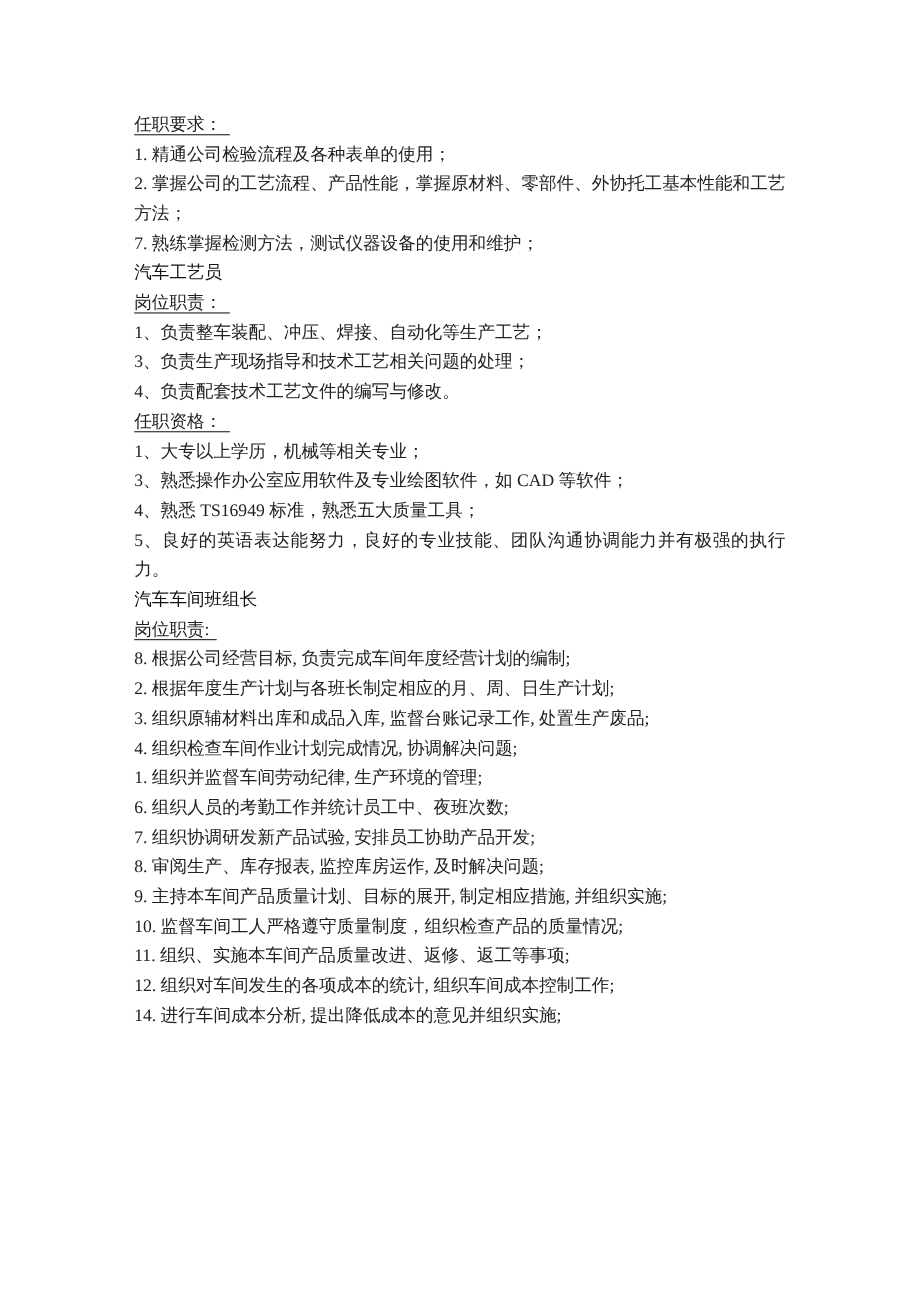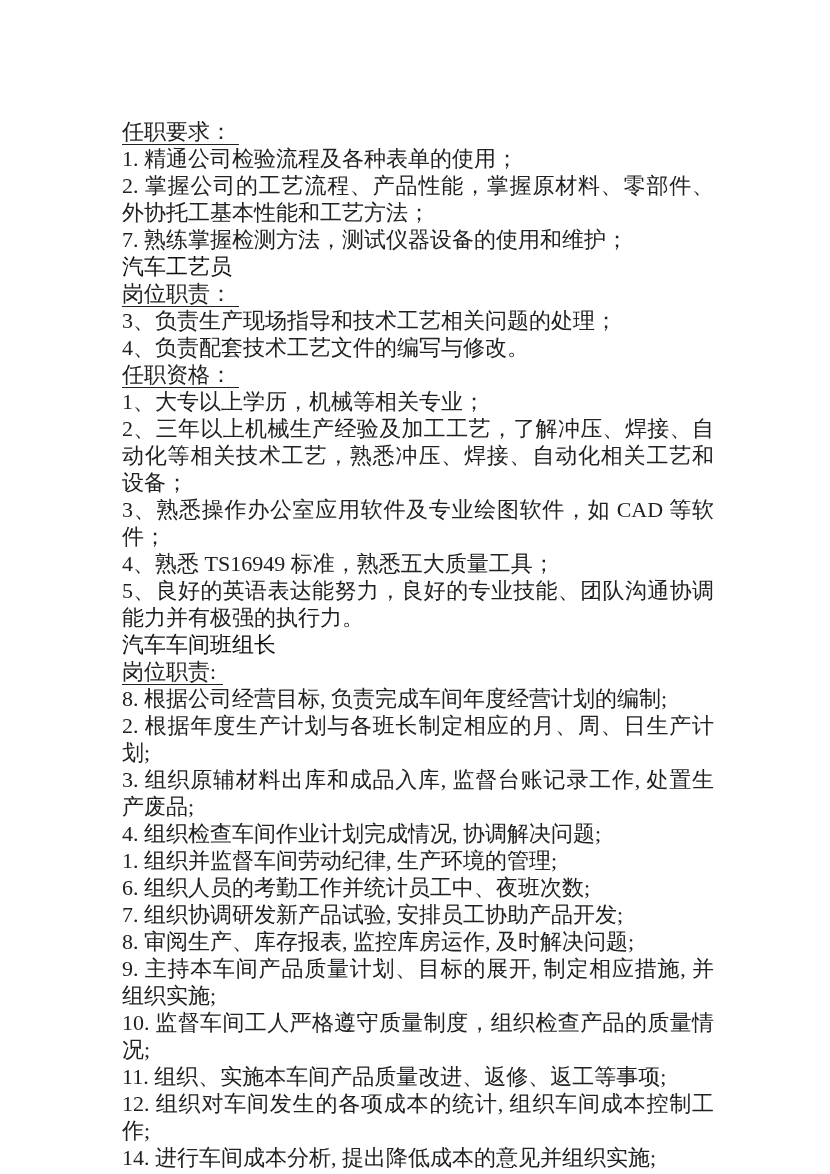--- a/index.html
+++ b/index.html
@@ -17,25 +17,24 @@
     position: absolute;
     inset: 0;
     background: #ffffff;
   }
   .doc-content {
     position: absolute;
     left: 122px;
     top: 100px;
     width: 592px;
     font-family: "Liberation Serif", "DejaVu Serif", serif;
-    font-size: 22px;
+    font-size: 16px;
     line-height: 27px;
     color: #212121;
     text-align: justify;
-    margin-top: 18px;
   }
   .doc-content p {
     margin: 0;
     padding: 0;
   }
   .heading-underlined {
     border-bottom: 1px solid #212121;
     padding-right: 7px;
   }
   .job-title {
@@ -51,25 +50,25 @@
 <div class="doc-page">
   <div class="doc-content">
 
     <p><span class="heading-underlined">任职要求：</span></p>
     <p>1. 精通公司检验流程及各种表单的使用；</p>
     <p>2. 掌握公司的工艺流程、产品性能，掌握原材料、零部件、外协托工基本性能和工艺方法；</p>
     <p>7. 熟练掌握检测方法，测试仪器设备的使用和维护；</p>
 
     <p class="job-title gap-large">汽车工艺员</p>
     <p><span class="heading-underlined">岗位职责：</span></p>
+    <p>1、负责整车装配、冲压、焊接、自动化等生产工艺；</p>
     <p>3、负责生产现场指导和技术工艺相关问题的处理；</p>
     <p>4、负责配套技术工艺文件的编写与修改。</p>
     <p><span class="heading-underlined">任职资格：</span></p>
     <p>1、大专以上学历，机械等相关专业；</p>
-    <p>2、三年以上机械生产经验及加工工艺，了解冲压、焊接、自动化等相关技术工艺，熟悉冲压、焊接、自动化相关工艺和设备；</p>
     <p>3、熟悉操作办公室应用软件及专业绘图软件，如 CAD 等软件；</p>
     <p>4、熟悉 TS16949 标准，熟悉五大质量工具；</p>
     <p>5、良好的英语表达能努力，良好的专业技能、团队沟通协调能力并有极强的执行力。</p>
 
     <p class="job-title gap-small">汽车车间班组长</p>
     <p><span class="heading-underlined">岗位职责:</span></p>
     <p>8. 根据公司经营目标, 负责完成车间年度经营计划的编制;</p>
     <p>2. 根据年度生产计划与各班长制定相应的月、周、日生产计划;</p>
     <p>3. 组织原辅材料出库和成品入库, 监督台账记录工作, 处置生产废品;</p>
     <p>4. 组织检查车间作业计划完成情况, 协调解决问题;</p>

